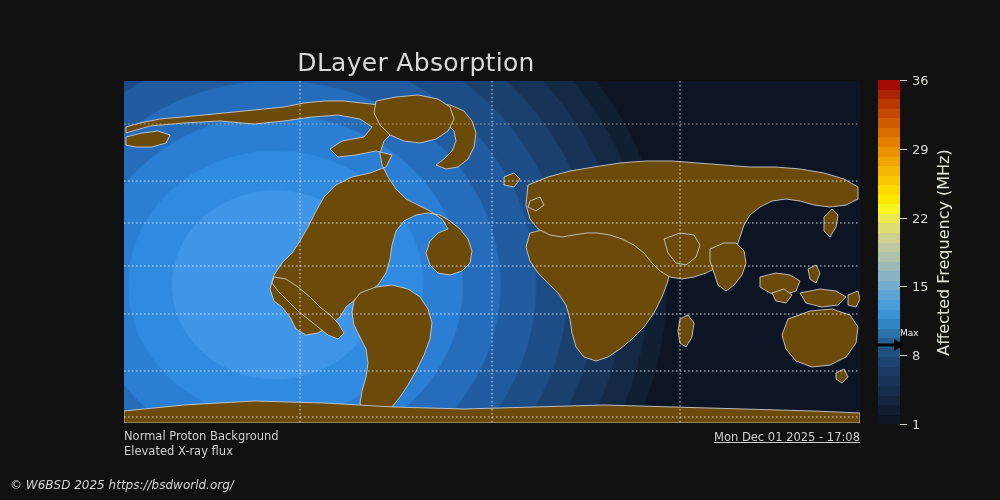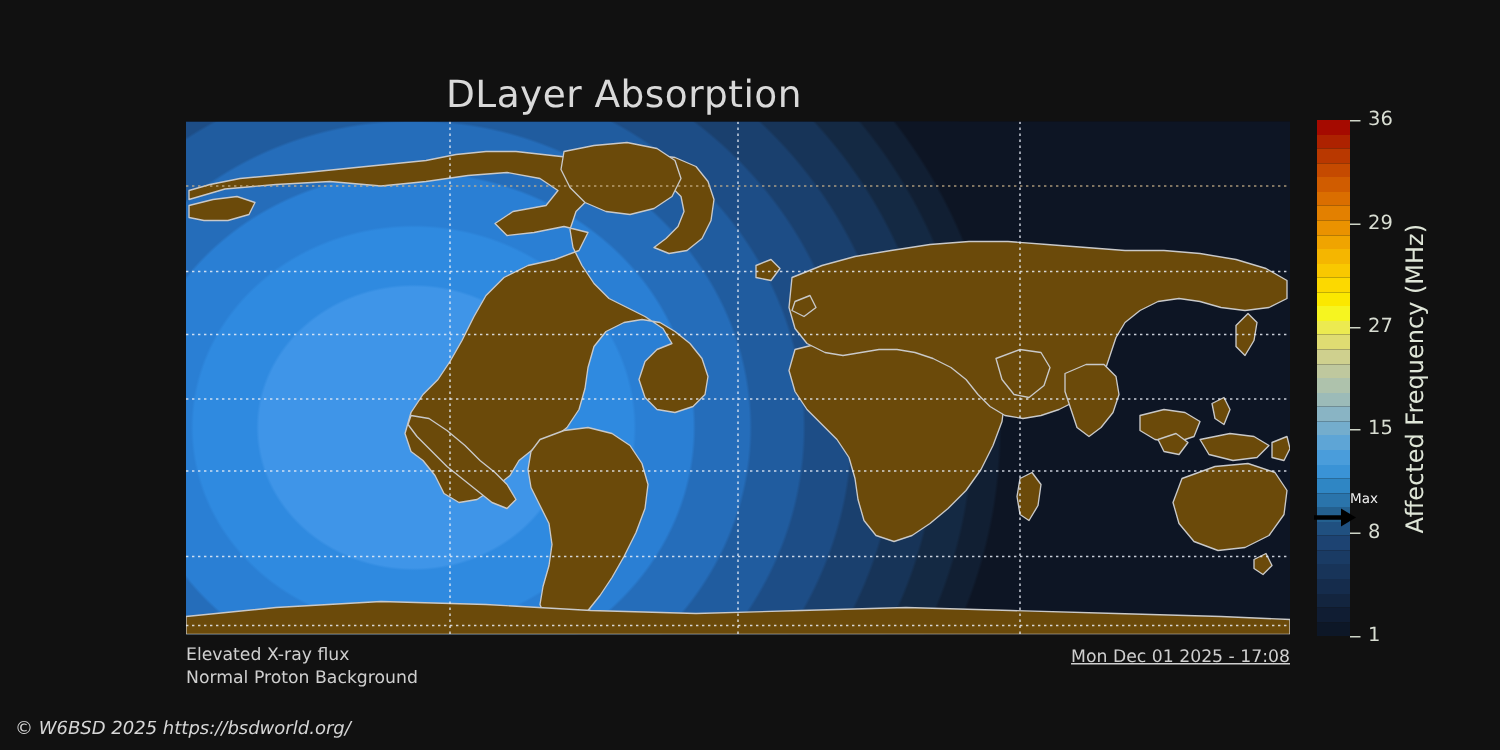--- a/index.html
+++ b/index.html
@@ -251,39 +251,39 @@
       <i style="background: rgb(13, 23, 39);"></i>
     </div>
   <div class="cbar-ticks" id="cbar-ticks">
       <div class="tick" style="top: 344px;"></div>
       <div class="ticklab" style="top: 344px;">1</div>
       <div class="tick" style="top: 275.2px;"></div>
       <div class="ticklab" style="top: 275.2px;">8</div>
       <div class="tick" style="top: 206.4px;"></div>
       <div class="ticklab" style="top: 206.4px;">15</div>
       <div class="tick" style="top: 137.6px;"></div>
-      <div class="ticklab" style="top: 137.6px;">27</div>
+      <div class="ticklab" style="top: 137.6px;">22</div>
       <div class="tick" style="top: 68.8px;"></div>
       <div class="ticklab" style="top: 68.8px;">29</div>
       <div class="tick" style="top: 0px;"></div>
       <div class="ticklab" style="top: 0px;">36</div>
     </div>
   <div class="cbar-axis-label">
     <span>Affected Frequency (MHz)</span>
   </div>
 
   <div class="max-marker" style="top: 329.371px;">
     <div class="mlab">Max</div>
     <svg width="30" height="24" viewBox="0 0 30 24">
       <line x1="2" y1="16" x2="22" y2="16" stroke="#000000" stroke-width="3"></line>
       <path d="M20,10 L30,16 L20,22 Z" fill="#000000"></path>
     </svg>
   </div>
 
   <div class="status">
+    <div>Normal Proton Background</div>
     <div>Elevated X-ray flux</div>
-    <div>Normal Proton Background</div>
   </div>
 
   <div class="stamp">Mon Dec 01 2025 - 17:08</div>
   <div class="copy">© W6BSD 2025 https://bsdworld.org/</div>
 
 </div>
 
 </body></html>

